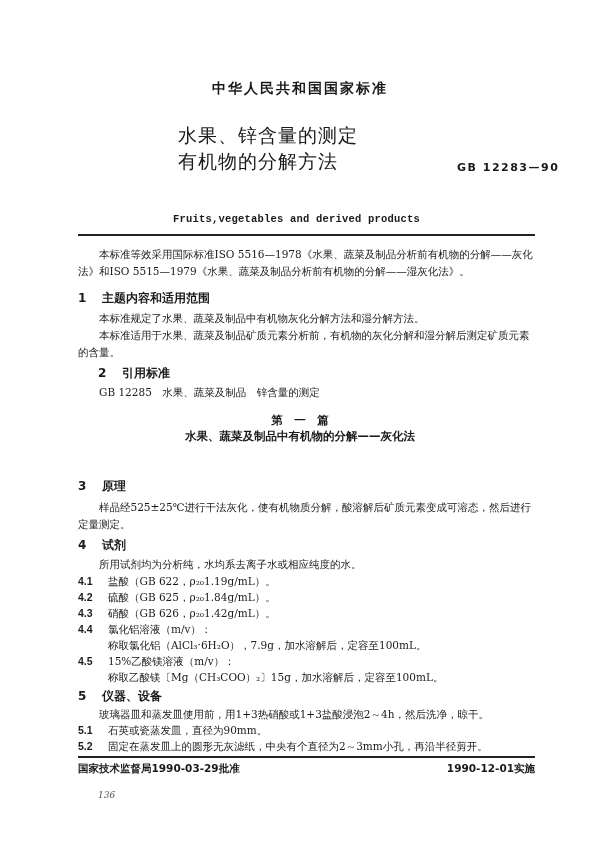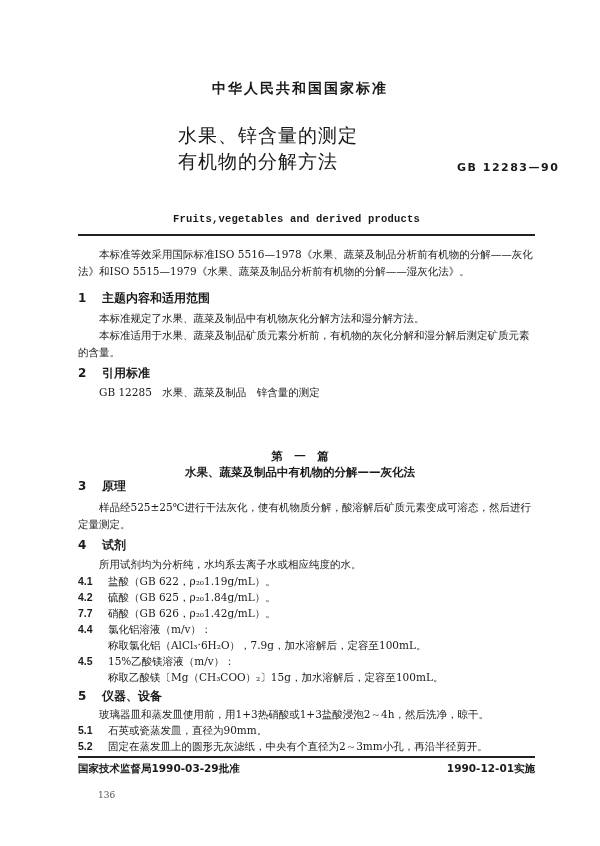--- a/index.html
+++ b/index.html
@@ -34,32 +34,31 @@
   .indent { text-indent: 21px; }
   .sec {
     left: 78px; font-family: "DejaVu Sans", sans-serif; font-weight: bold;
     font-size: 12px;
   }
   .sec .num { display: inline-block; width: 24px; }
   .part {
     left: 0; width: 600px; text-align: center;
     font-family: "DejaVu Sans", sans-serif; font-weight: bold; font-size: 11.5px;
     line-height: 17px;
-    margin-top: 36px;
   }
   .item { left: 78px; width: 460px; font-size: 10.5px; line-height: 16px; }
   .item .num {
     display: inline-block; width: 30px; font-family: Liberation Sans, sans-serif;
     font-weight: bold;
   }
   .item-sub { left: 108px; width: 430px; font-size: 10.5px; line-height: 16px; }
   .footer {
     font-family: "DejaVu Sans", sans-serif; font-weight: bold; font-size: 10.5px;
   }
-  .pageno { left: 98px; top: 790px; font-size: 9px; color: #555; }
+  .pageno { left: 98px; top: 790px; font-size: 9px; color: #555; font-style: italic; }
 </style>
 </head>
 <body>
 
 <div class="abs national">中华人民共和国国家标准</div>
 
 <div class="abs title-cn">
   <div>水果、锌含量的测定</div>
   <div>有机物的分解方法</div>
 </div>
@@ -73,21 +72,21 @@
 <div class="abs rule" style="top:234px;"></div>
 
 <div class="abs p indent" style="top:246px;">本标准等效采用国际标准ISO 5516—1978《水果、蔬菜及制品分析前有机物的分解——灰化法》和ISO 5515—1979《水果、蔬菜及制品分析前有机物的分解——湿灰化法》。</div>
 
 <div class="abs sec" style="top:290px;">
   <span class="num">1</span><span>主题内容和适用范围</span>
 </div>
 <div class="abs p indent" style="top:310px;">本标准规定了水果、蔬菜及制品中有机物灰化分解方法和湿分解方法。</div>
 <div class="abs p indent" style="top:327px;">本标准适用于水果、蔬菜及制品矿质元素分析前，有机物的灰化分解和湿分解后测定矿质元素的含量。</div>
 
-<div class="abs sec" style="top:365px;">
+<div class="abs sec" style="top:365px;margin-left:20px;">
   <span class="num">2</span><span>引用标准</span>
 </div>
 <div class="abs p" style="top:384px; left:99px;">GB 12285　水果、蔬菜及制品　锌含量的测定</div>
 
 <div class="abs part" style="top:412px;">第　一　篇</div>
 <div class="abs part" style="top:428px;">水果、蔬菜及制品中有机物的分解——灰化法</div>
 
 <div class="abs sec" style="top:478px;">
   <span class="num">3</span><span>原理</span>
 </div>
@@ -98,21 +97,21 @@
 </div>
 <div class="abs p indent" style="top:556px;">所用试剂均为分析纯，水均系去离子水或相应纯度的水。</div>
 
 <div class="abs item" style="top:573px;">
   <span class="num">4.1</span><span>盐酸（GB 622，ρ₂₀1.19g/mL）。</span>
 </div>
 <div class="abs item" style="top:589px;">
   <span class="num">4.2</span><span>硫酸（GB 625，ρ₂₀1.84g/mL）。</span>
 </div>
 <div class="abs item" style="top:605px;">
-  <span class="num">7.7</span><span>硝酸（GB 626，ρ₂₀1.42g/mL）。</span>
+  <span class="num">4.3</span><span>硝酸（GB 626，ρ₂₀1.42g/mL）。</span>
 </div>
 <div class="abs item" style="top:621px;">
   <span class="num">4.4</span><span>氯化铝溶液（m/v）：</span>
 </div>
 <div class="abs item-sub" style="top:637px;">称取氯化铝（AlCl₃·6H₂O），7.9g，加水溶解后，定容至100mL。</div>
 <div class="abs item" style="top:653px;">
   <span class="num">4.5</span><span>15%乙酸镁溶液（m/v）：</span>
 </div>
 <div class="abs item-sub" style="top:669px;">称取乙酸镁〔Mg（CH₃COO）₂〕15g，加水溶解后，定容至100mL。</div>
 

